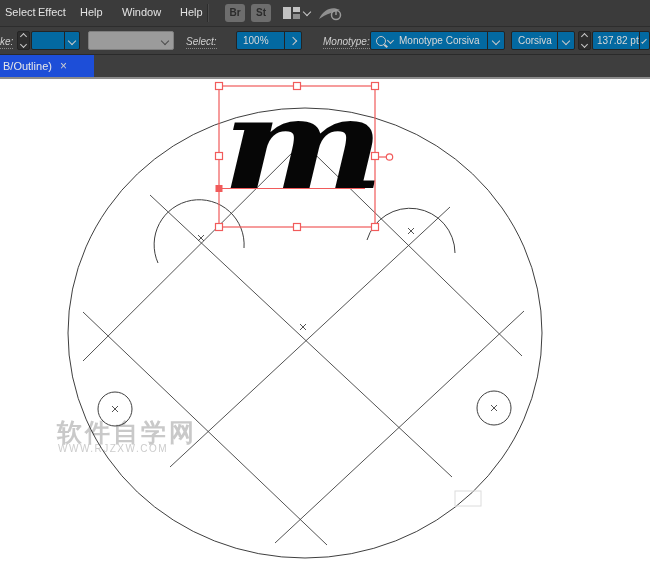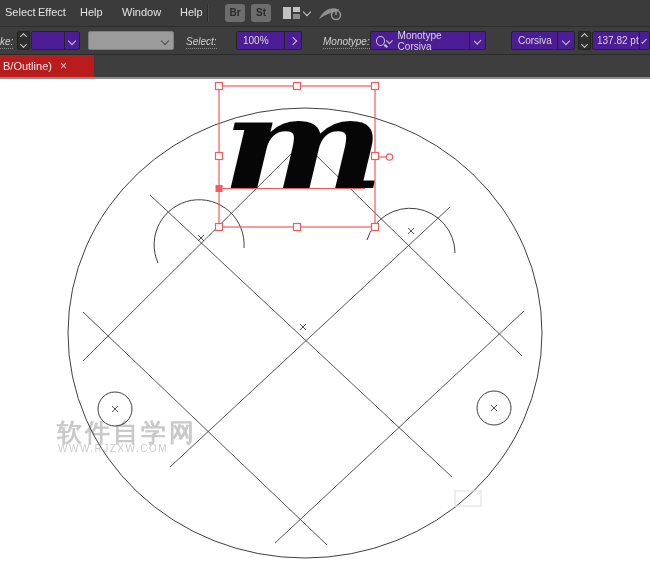--- a/index.html
+++ b/index.html
@@ -20,37 +20,37 @@
   
   .chv{display:inline-block;width:5px;height:5px;border-right:1.5px solid #c9c9c9;border-bottom:1.5px solid #c9c9c9;}
   .chv.down{transform:rotate(45deg);}
   .chv.up{transform:rotate(-135deg);}
   .chv.right{transform:rotate(-45deg);}
   .chv.dark{border-color:#4c4c4c;}
 
   
   .ctrlbar{position:absolute;left:0;top:27px;width:650px;height:27px;background:#3d3d3d;border-bottom:1px solid #2a2a2a;}
   .lbl{position:absolute;font-size:10px;color:#cfcfcf;border-bottom:1px dotted #8a8a8a;padding-bottom:1px;white-space:nowrap;font-style:italic;}
-  .fld{position:absolute;top:4px;height:19px;background:#4c1d95;border:1px solid #242424;border-radius:2px;
+  .fld{position:absolute;top:4px;height:19px;background:#0369a1;border:1px solid #242424;border-radius:2px;
        color:#d8d8d8;font-size:10px;display:flex;align-items:center;box-sizing:border-box;}
   .fld .divider{width:1px;height:100%;background:#242424;margin:0 0;}
   .stepper{position:absolute;top:4px;width:13px;height:19px;background:#2e2e2e;border:1px solid #242424;border-radius:2px;
            box-sizing:border-box;display:flex;flex-direction:column;align-items:center;justify-content:space-around;}
   .stepper .chv{width:4px;height:4px;}
   .gray-dd{position:absolute;top:4px;height:19px;background:#9b9b9b;border:1px solid #7e7e7e;border-radius:2px;
            box-sizing:border-box;display:flex;align-items:center;justify-content:flex-end;padding-right:5px;}
   .mag{position:relative;width:8px;height:8px;border:1.5px solid #c9c9c9;border-radius:50%;margin:0 2px 0 5px;}
   .mag:after{content:"";position:absolute;left:7px;top:8px;width:4px;height:1.5px;background:#c9c9c9;transform:rotate(40deg);}
   .wheel{position:absolute;left:300px;top:32px;width:18px;height:18px;border-radius:50%;border:1px solid #555;
          background:conic-gradient(#7a7a7a 0 60deg,#9a9a9a 0 120deg,#6b6b6b 0 180deg,#8b8b8b 0 240deg,#747474 0 300deg,#959595 0);}
 
   
   .tabbar{position:absolute;left:0;top:55px;width:650px;height:22px;background:#3e3e3e;}
   .tabbar-sep{position:absolute;left:0;top:77px;width:650px;height:2px;background:#8c8c8c;}
-  .tab{position:absolute;left:0;top:0;width:94px;height:22px;background:#b91c1c;display:flex;align-items:center;}
+  .tab{position:absolute;left:0;top:0;width:94px;height:22px;background:#1d4ed8;display:flex;align-items:center;}
   .tab .t-label{font-size:11px;color:#e8e8e8;margin-left:3px;white-space:nowrap;}
   .tab .t-close{font-size:12px;color:#cfcfcf;margin-left:8px;cursor:default;}
 
   
   .canvas{position:absolute;left:0;top:79px;width:650px;height:482px;background:#ffffff;}
   svg{display:block;}
 </style>
 </head>
 <body>
 
@@ -101,21 +101,21 @@
       <span style="padding-left:6px">100%</span>
       <span style="flex:1"></span>
         <span class="divider"></span>
       <span class="chv right" style="margin:0 5px"></span>
     </div>
 
     <div class="wheel"></div>
 
     <span class="lbl" style="left:323px;top:9px">Monotype:</span>
 
-    <div class="fld" style="left:370px;width:116px">
+    <div class="fld" style="left:370px;width:135px">
       <span class="mag"></span>
       <span class="chv down" style="width:4px;height:4px;margin-right:6px"></span>
       <span>Monotype Corsiva</span>
       <span style="flex:1"></span>
         <span class="divider"></span>
       <span class="chv down" style="margin:0 5px"></span>
     </div>
 
     <div class="fld" style="left:511px;width:64px">
       <span style="padding-left:6px">Corsiva</span>

